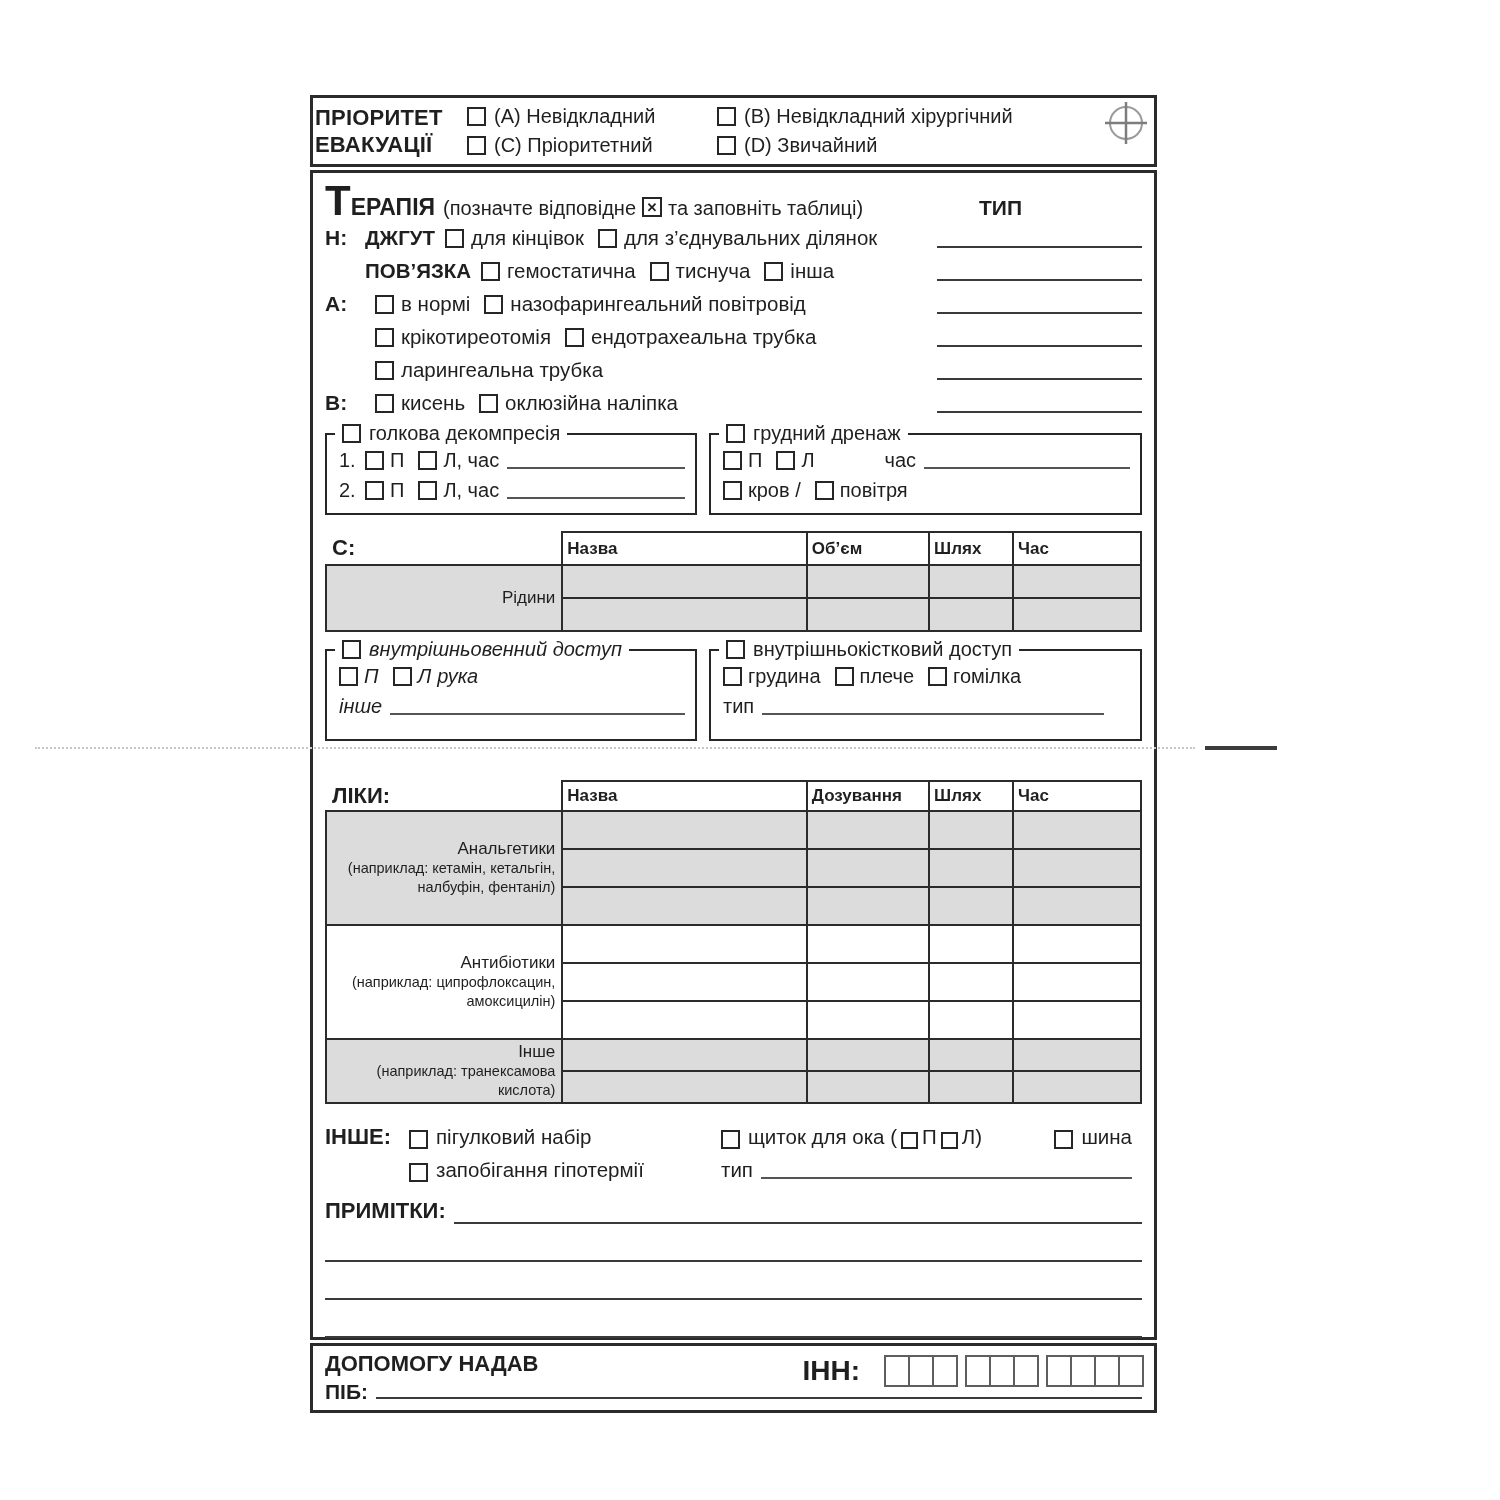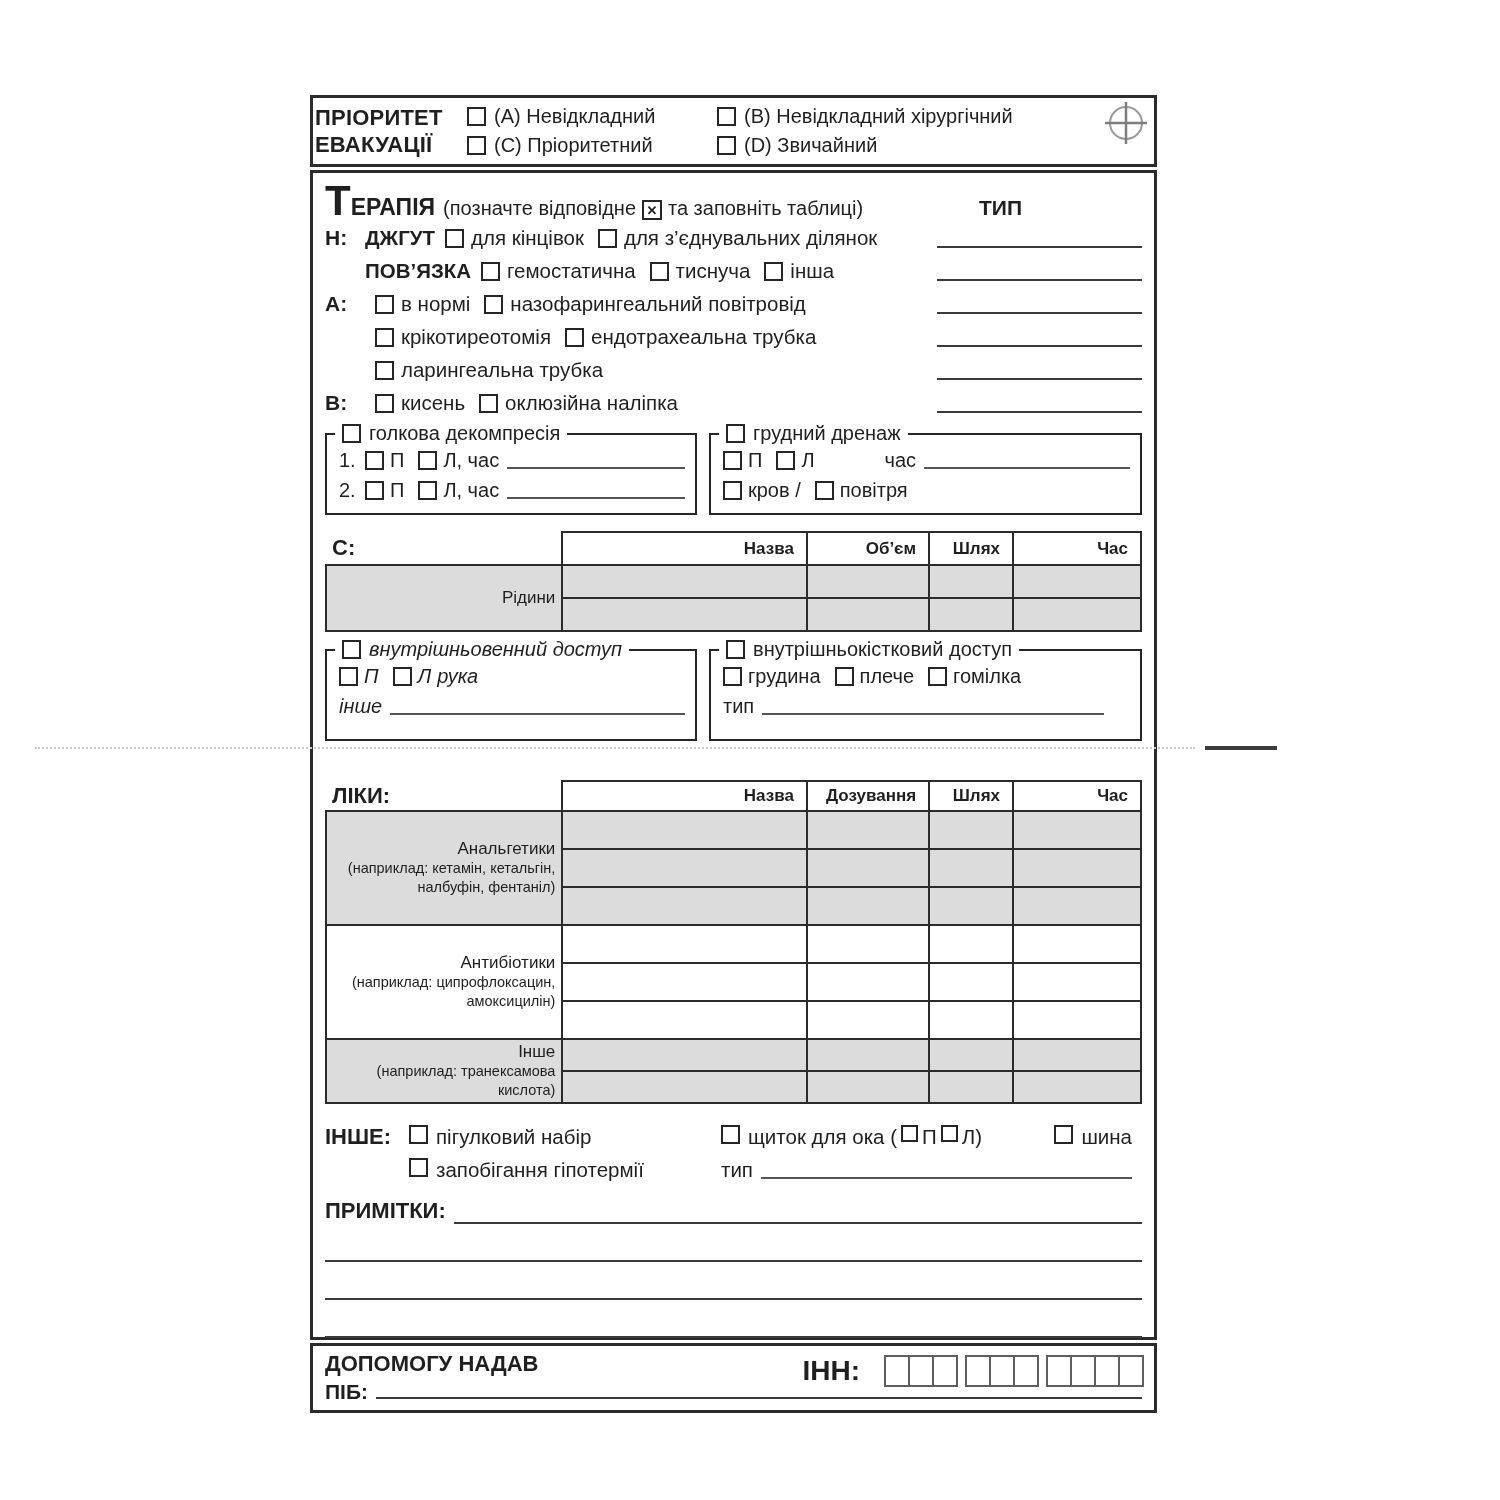--- a/index.html
+++ b/index.html
@@ -19,21 +19,21 @@
   .opt{display:flex;align-items:center;}
   .cb{width:15px;height:15px;border:2.5px solid #262626;display:inline-block;flex:none;background:#fff;box-sizing:content-box;}
   .opt .cb{margin-right:8px;}
   .crosshair{position:absolute;right:4px;top:1px;}
 
   
   .sec-therapy{height:1170px;padding:8px 12px 0 12px;position:relative;}
   .t-title{display:flex;align-items:baseline;height:40px;}
   .bigT{font-size:42px;font-weight:700;line-height:.75;letter-spacing:0;}
   .t-rest{font-size:23px;font-weight:700;margin-right:8px;}
-  .t-note{font-size:20px;display:flex;align-items:flex-end;margin-top:16px;}
+  .t-note{font-size:20px;display:flex;align-items:flex-start;margin-top:16px;}
   .cbx{width:16px;height:16px;border:2.5px solid #262626;display:inline-flex;align-items:center;justify-content:center;
        font-size:13px;font-weight:700;margin:0 6px;line-height:1;}
   .t-type{margin-left:auto;margin-right:120px;font-weight:700;font-size:21px;}
 
   .trow{display:flex;align-items:center;min-height:33px;font-size:20.5px;}
   .rowPrefix{width:40px;font-weight:700;font-size:21px;flex:none;}
   .b{font-weight:700;}
   .trow .cb{margin:2px 7px 0 14px;}
   .trow .cb.first{margin-left:10px;}
   .typeline{width:205px;margin-left:auto;border-bottom:2.5px solid #3a3a3a;height:18px;flex:none;}
@@ -49,37 +49,37 @@
   .frow{display:flex;align-items:center;font-size:20px;min-height:30px;}
   .frow .cb{margin:0 6px 0 0;}
   .frow .num{width:26px;}
   .frow .sp{width:14px;}
   .wline{flex:1;border-bottom:2.5px solid #555;height:16px;margin-left:8px;}
 
   
   table.ftab{border-collapse:collapse;width:100%;table-layout:fixed;}
   table.ftab td,table.ftab th{border:2px solid #2b2b2b;padding:0 6px;box-sizing:border-box;}
   table.ftab .nob{border:none;background:#fff;}
-  table.ftab th{font-size:17px;font-weight:700;text-align:right;height:30px;padding:2px 12px;}
+  table.ftab th{font-size:17px;font-weight:700;text-align:left;height:30px;padding:2px 4px;}
   .gray{background:#dcdcdc;}
   .lblcell{text-align:right;vertical-align:middle;padding-right:10px;}
   .lblcell .ttl{font-weight:400;font-size:17px;}
   .lblcell .nt{font-size:14.5px;line-height:1.3;}
   .c-table{margin-top:16px;}
   .c-table td{height:33px;}
   .seclabel{font-weight:700;font-size:22px;vertical-align:middle;}
   .meds-table{margin-top:39px;}
   .meds-table td.r1{height:38px;}
   .meds-table td.r2{height:32px;}
 
   
   .other1{display:flex;align-items:center;margin-top:16px;font-size:20.5px;min-height:33px;}
   .other2{display:flex;align-items:center;font-size:20.5px;min-height:33px;}
   .other-label{font-weight:700;font-size:22px;width:84px;flex:none;}
-  .oitem{display:flex;align-items:flex-start;}
+  .oitem{display:flex;align-items:flex-end;}
   .oitem .cb{margin-right:8px;}
   .cb.small{width:13px;height:13px;border-width:2px;margin:0 4px;}
   .notes{margin-top:12px;}
   .notes-first{display:flex;align-items:flex-end;}
   .notes-label{font-weight:700;font-size:22px;margin-right:8px;}
   .nline{flex:1;border-bottom:2.5px solid #3a3a3a;height:18px;}
   .nline-row{border-bottom:2.5px solid #3a3a3a;height:36px;}
 
   
   .sec-footer{height:70px;padding:5px 12px 6px 12px;position:relative;}

